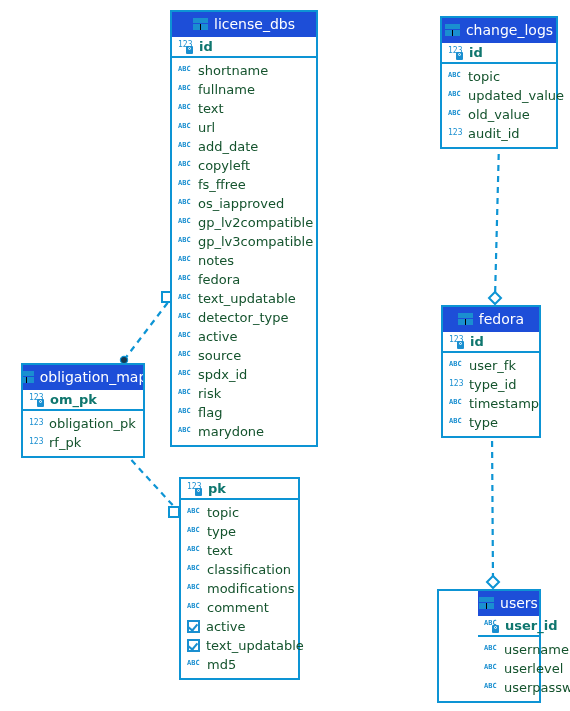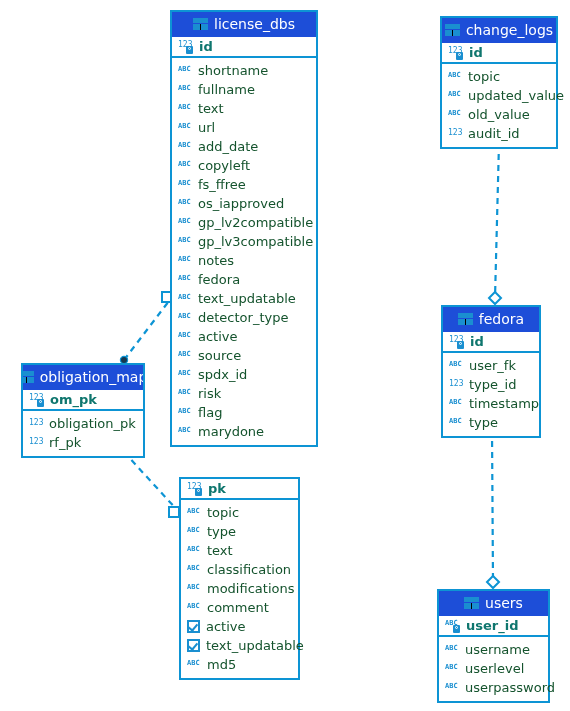--- a/index.html
+++ b/index.html
@@ -389,21 +389,21 @@
         <div class="row">
           <span class="ico ico-abc"></span>
           <span class="row-label">timestamp</span>
         </div>
         <div class="row">
           <span class="ico ico-abc"></span>
           <span class="row-label">type</span>
         </div>
       </div>
     </div>
-    <div class="entity" style="left: 437px; top: 589px; width: 113px;">
+    <div class="entity" style="left: 437px; top: 589px; width: 104px; padding-left: 39px;">
       <div class="ent-header">
         <span class="ico-table">
           <i></i>
         </span>
         <span>users</span>
       </div>
       <div class="ent-pk">
         <div class="row">
           <span class="ico ico-pkabc">
             <span class="pkbadge"></span>

